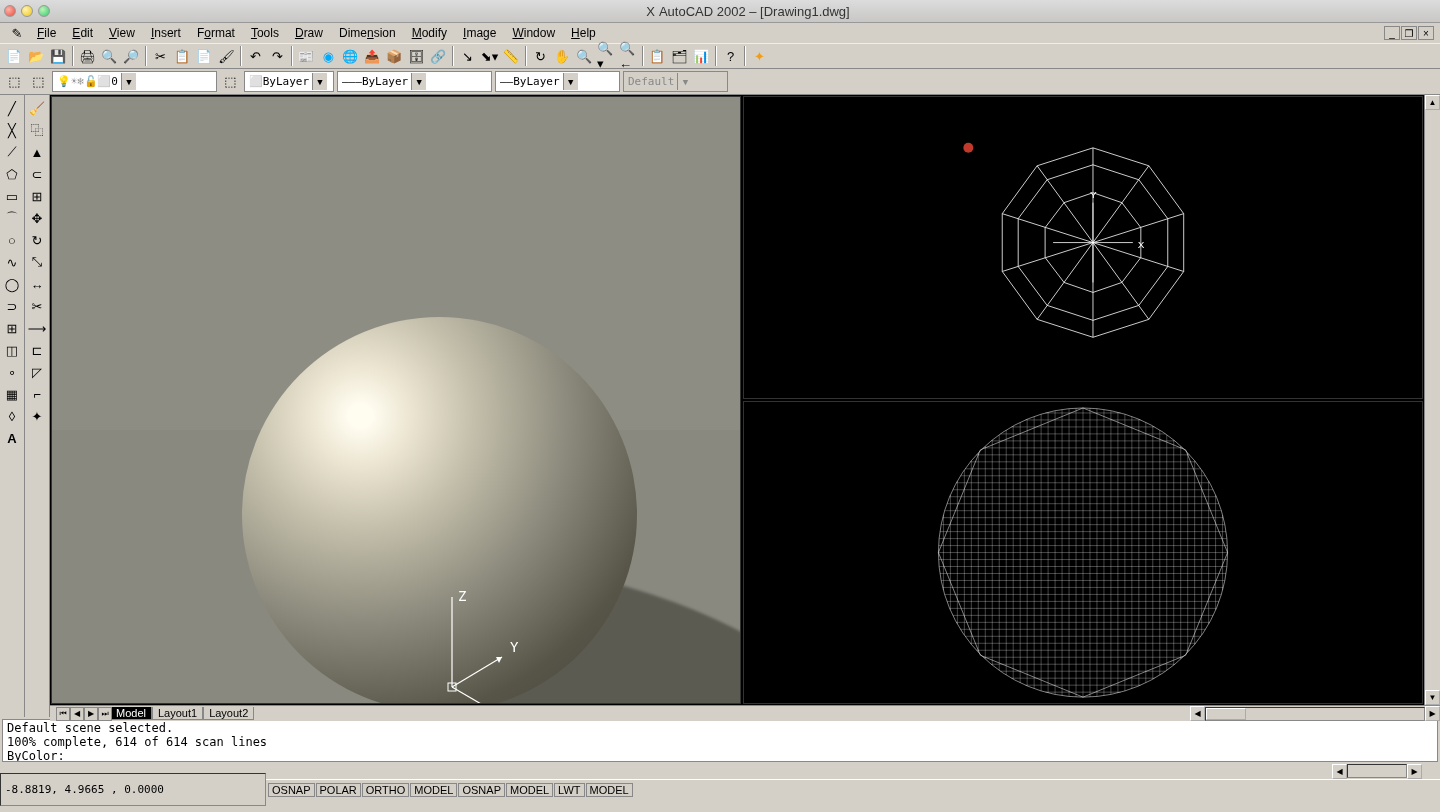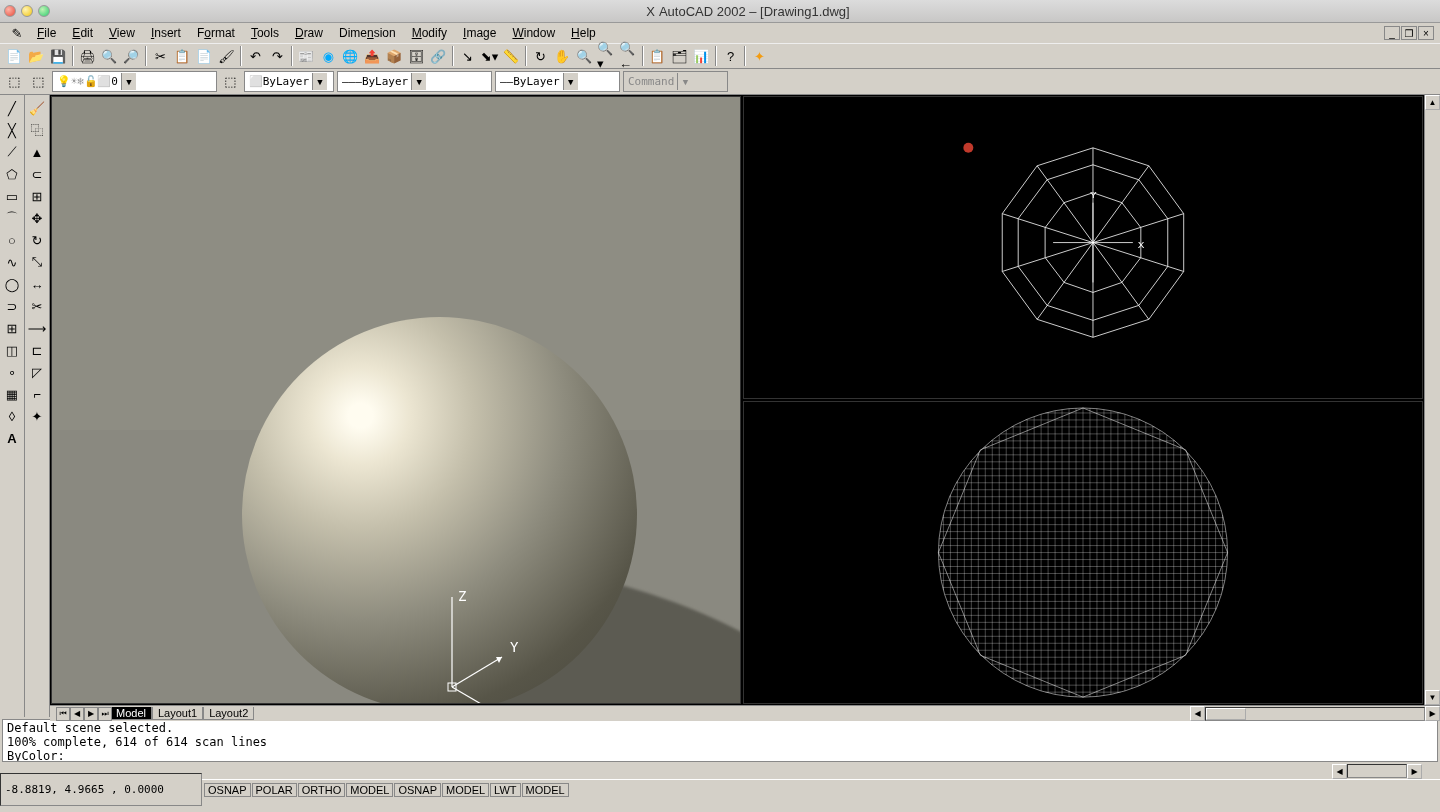--- a/index.html
+++ b/index.html
@@ -32,21 +32,21 @@
 .vp-right{width:680px;display:flex;flex-direction:column;gap:2px}
 .vp-tr{flex:1;background:#000;border:1px solid #333}
 .vp-br{flex:1;background:#000;border:1px solid #333}
 .scroll-v{width:16px;background:#d4d0c8;border-left:1px solid #888;display:flex;flex-direction:column}
 .tabrow{height:16px;display:flex;align-items:center;background:#d4d0c8;border-top:1px solid #888;padding-left:60px}
 .tabbtn{display:flex;position:absolute;left:6px}
 .tab{padding:0 5px;background:#d4d0c8;border:1px solid #888;border-top:none;font-size:11px;margin-right:0px}
 .tab.active{background:#000;color:#fff}
 .cmdwin{height:43px;background:#fff;border:1px solid #888;margin:2px;font-family:monospace;font-size:12px;padding:1px 4px;overflow:hidden;white-space:pre}
 .status{height:20px;background:#d4d0c8;display:flex;align-items:center;border-top:1px solid #fff;font-size:11px}
-.status .coord{width:202px;border:1px inset #888;padding:9px 4px;font-family:monospace;margin-right:2px;background:#d4d0c8}
+.status .coord{width:266px;border:1px inset #888;padding:9px 4px;font-family:monospace;margin-right:2px;background:#d4d0c8}
 .status .sbtn{padding:0 3px;border:1px solid #888;margin-right:1px;font-size:11px;background:#d4d0c8}
 .sphere{position:absolute;width:395px;height:395px;border-radius:50%;top:220px;left:190px;background:radial-gradient(circle at 30% 25%,#fffcf0 3%,#ece6d2 12%,#c4bfab 28%,#8f8d7f 50%,#575548 76%,#44433a 100%)}
 .shadow{position:absolute;width:500px;height:250px;background:#5c5b52;top:470px;left:300px;transform:skew(30deg,8deg) rotate(-2deg);border-radius:50%;filter:blur(2px)}
 .floor{position:absolute;inset:0;background:linear-gradient(to bottom,#8e8d83 0%,#8e8d83 55%,#8a8980 55%,#8a8980 100%)}
 .ucs{position:absolute;top:490px;left:380px;font-family:monospace;color:#fff;font-size:14px}
 .wireframe svg{width:100%;height:100%}
 .sarrow{width:15px;height:15px;background:#d4d0c8;border:1px outset #fff;font-size:8px;display:flex;align-items:center;justify-content:center}
 .tabnav{width:14px;height:14px;border:1px solid #888;background:#d4d0c8;display:flex;align-items:center;justify-content:center;font-size:8px}
 </style>
 </head>
@@ -138,21 +138,21 @@
   <div class="dd" style="width:90px">
     ⬜<span>ByLayer</span><span class="ddarr">▼</span>
   </div>
   <div class="dd" style="width:155px">
     ——— <span>ByLayer</span><span class="ddarr">▼</span>
   </div>
   <div class="dd" style="width:125px">
     —— <span>ByLayer</span><span class="ddarr">▼</span>
   </div>
   <div class="dd" style="width:105px;background:#d4d0c8;color:#888">
-    <span>Command</span>
+    <span>Default</span>
       <span class="ddarr">▼</span>
   </div>
 </div>
 
 <div class="mainrow">
   <div class="vtoolbar">
     <span class="vicon">╱</span>
     <span class="vicon">╳</span>
     <span class="vicon">⟋</span>
     <span class="vicon">⬠</span>

